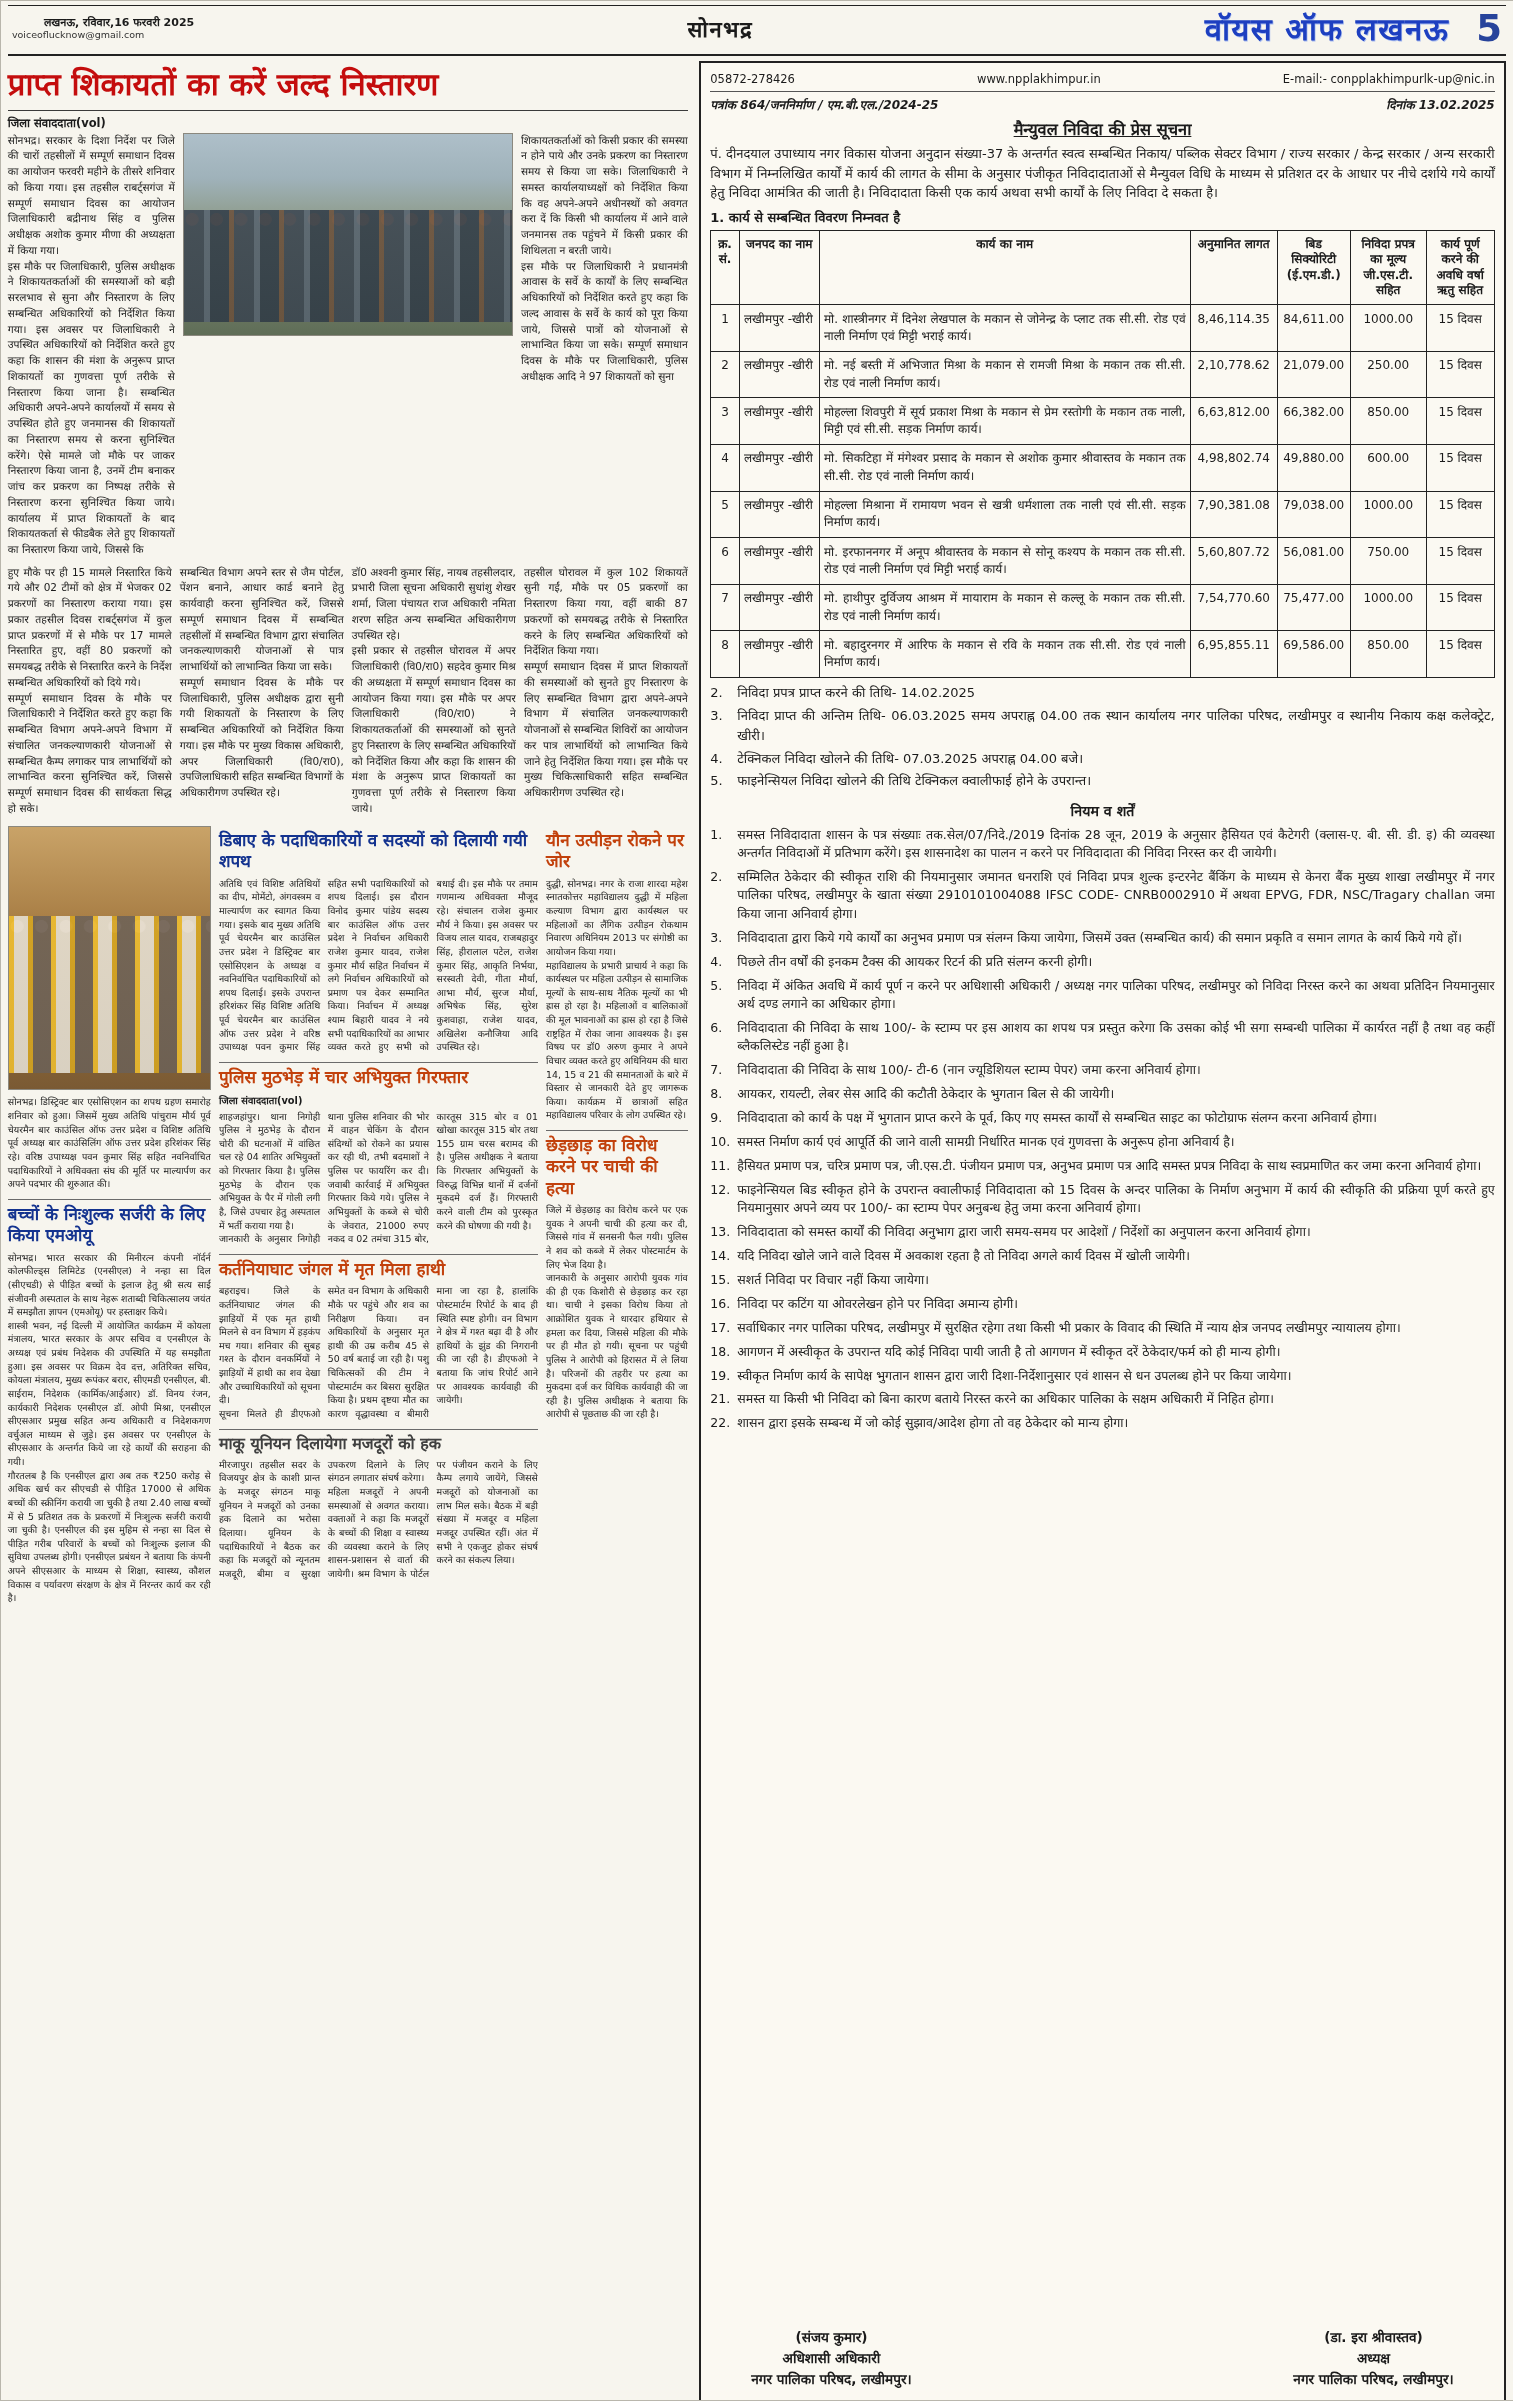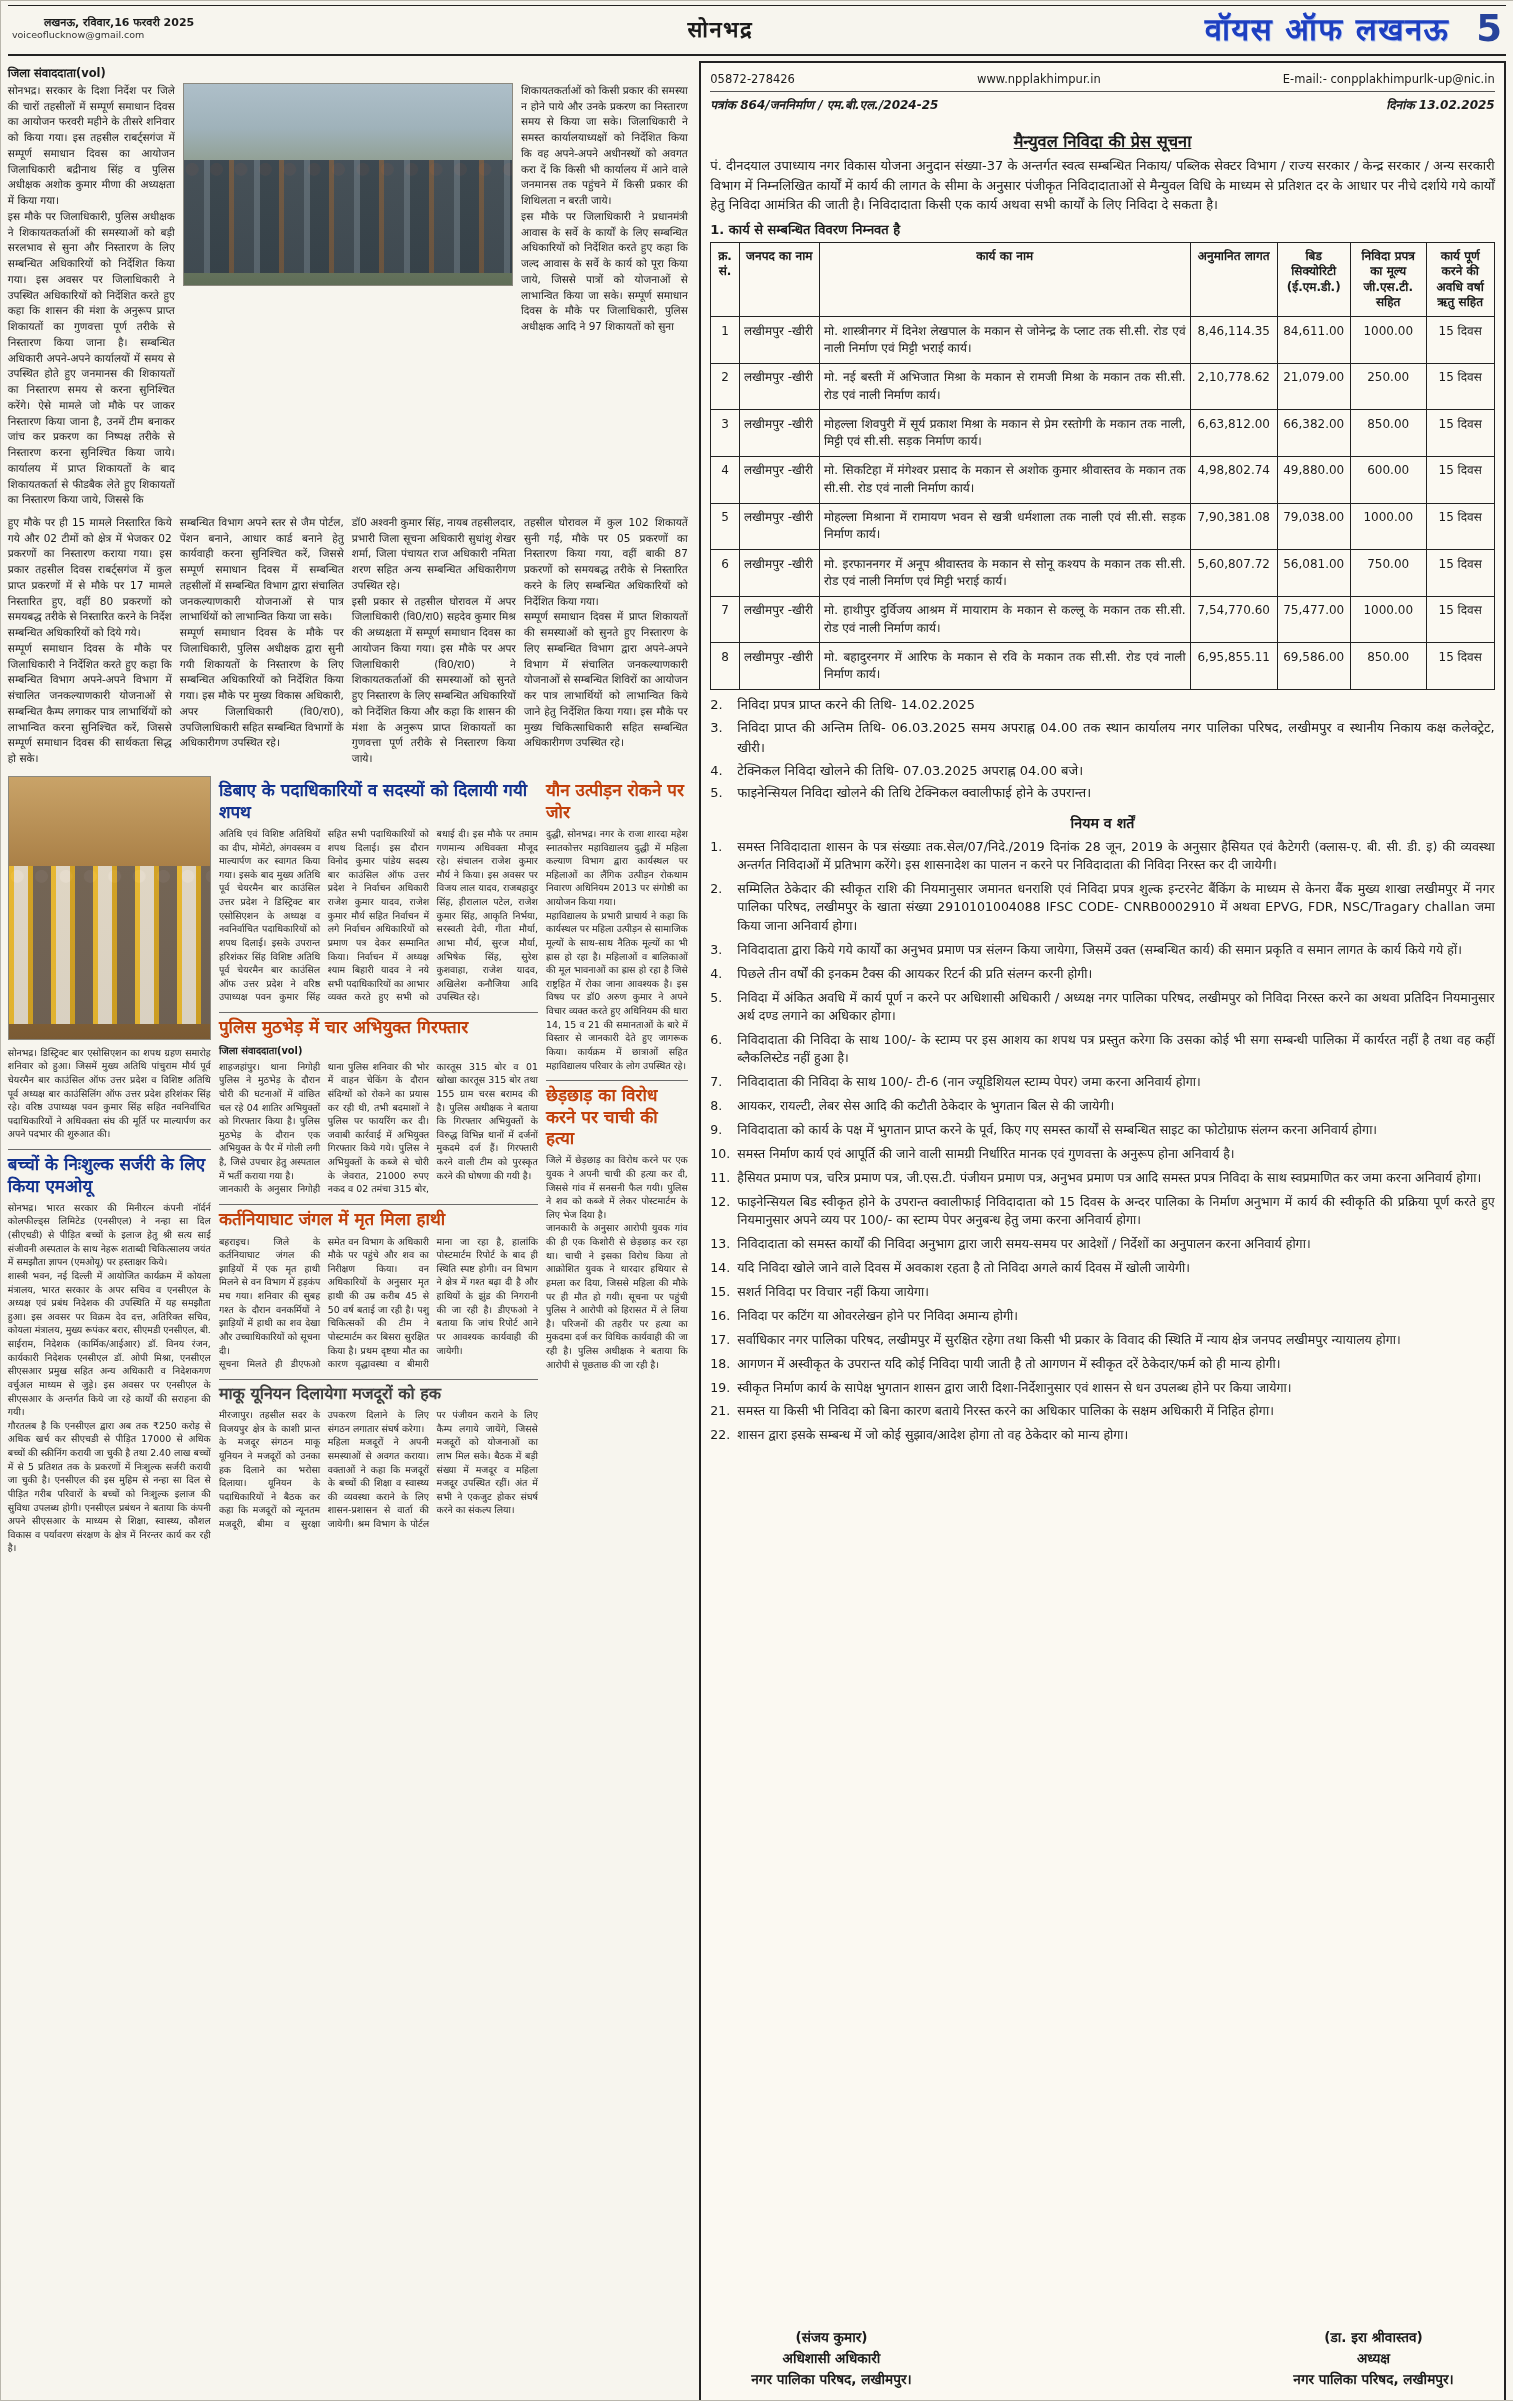--- a/index.html
+++ b/index.html
@@ -57,21 +57,21 @@
   .h-red { color:#c2410c; font-size:17px; font-weight:bold; line-height:1.25; padding-bottom:4.1px; }
   .h-navy { color:#404040; font-size:16px; font-weight:bold; line-height:1.25; padding-bottom:4.1px; }
   .cols3 { column-count:3; column-gap:7.5px; }
   .byline-sm { font-weight:bold; font-size:9.8px; padding:1.4px 0 2.7px 0; }
 
   
   .tender { border:2px solid #222; background:#fbf9f2; padding:5.4px 9.5px 9.5px 9.5px; display:flex; flex-direction:column; min-height:2343px; }
   .t-office { text-align:center; font-size:22px; font-weight:bold; color:#17246d; padding:2.7px 0 5.4px 0; border-bottom:1.4px solid #222; }
   .t-contact { display:flex; justify-content:space-between; font-size:11.5px; padding:4.1px 0; border-bottom:1px solid #555; }
   .t-ref { display:flex; justify-content:space-between; font-size:12px; font-weight:bold; padding:4.1px 0 1.4px 0;font-style:italic; }
-  .t-notice-title { text-align:center; font-size:16.3px; font-weight:bold; padding:4.1px 0; text-decoration:underline;margin-top:12px; }
+  .t-notice-title { text-align:center; font-size:16.3px; font-weight:bold; padding:4.1px 0; text-decoration:underline; }
   .t-intro { font-size:13px; line-height:1.5; text-align:justify; }
   .t-item1 { font-size:13px; font-weight:bold; padding:5.4px 0 4.1px 0; }
   table.t-table { width:100%; border-collapse:collapse; font-size:12px; }
   .t-table th, .t-table td { border:1.1px solid #222; padding:5.4px 4.1px; vertical-align:top; }
   .t-table th { text-align:center; line-height:1.3; font-weight:bold; }
   .t-table td { line-height:1.45; }
   .t-table td.num { text-align:center; white-space:nowrap; }
   .t-table td.work { text-align:justify; }
   .col-sn{width:28.5px;} .col-d{width:80px;} .col-c{width:87px;} .col-b{width:73px;} .col-f{width:76px;} .col-p{width:68px;}
   .t-post { margin-top:5.4px; }
@@ -98,20 +98,21 @@
       <div class="m-paper">वॉयस ऑफ लखनऊ</div>
       <div class="m-pageno">5</div>
     </div>
   </div>
 
   <div class="content">
 
     <div class="left-col">
 
       <div>
+        <div class="a1-head">प्राप्त शिकायतों का करें जल्द निस्तारण</div>
         <div class="a1-byline">जिला संवाददाता(vol)</div>
         <div class="a1-top">
           <div class="a1-colA btxt">सोनभद्र। सरकार के दिशा निर्देश पर जिले की चारों तहसीलों में सम्पूर्ण समाधान दिवस का आयोजन फरवरी महीने के तीसरे शनिवार को किया गया। इस तहसील राबर्ट्सगंज में सम्पूर्ण समाधान दिवस का आयोजन जिलाधिकारी बद्रीनाथ सिंह व पुलिस अधीक्षक अशोक कुमार मीणा की अध्यक्षता में किया गया।
 इस मौके पर जिलाधिकारी, पुलिस अधीक्षक ने शिकायतकर्ताओं की समस्याओं को बड़ी सरलभाव से सुना और निस्तारण के लिए सम्बन्धित अधिकारियों को निर्देशित किया गया। इस अवसर पर जिलाधिकारी ने उपस्थित अधिकारियों को निर्देशित करते हुए कहा कि शासन की मंशा के अनुरूप प्राप्त शिकायतों का गुणवत्ता पूर्ण तरीके से निस्तारण किया जाना है। सम्बन्धित अधिकारी अपने-अपने कार्यालयों में समय से उपस्थित होते हुए जनमानस की शिकायतों का निस्तारण समय से करना सुनिश्चित करेंगे। ऐसे मामले जो मौके पर जाकर निस्तारण किया जाना है, उनमें टीम बनाकर जांच कर प्रकरण का निष्पक्ष तरीके से निस्तारण करना सुनिश्चित किया जाये। कार्यालय में प्राप्त शिकायतों के बाद शिकायतकर्ता से फीडबैक लेते हुए शिकायतों का निस्तारण किया जाये, जिससे कि</div>
           <div class="photo photo1">
             <div class="crowd-heads"></div>
             <div class="crowd-bodies"></div>
           </div>
           <div class="a1-colR btxt">शिकायतकर्ताओं को किसी प्रकार की समस्या न होने पाये और उनके प्रकरण का निस्तारण समय से किया जा सके। जिलाधिकारी ने समस्त कार्यालयाध्यक्षों को निर्देशित किया कि वह अपने-अपने अधीनस्थों को अवगत करा दें कि किसी भी कार्यालय में आने वाले जनमानस तक पहुंचने में किसी प्रकार की शिथिलता न बरती जाये।
 इस मौके पर जिलाधिकारी ने प्रधानमंत्री आवास के सर्वे के कार्यों के लिए सम्बन्धित अधिकारियों को निर्देशित करते हुए कहा कि जल्द आवास के सर्वे के कार्य को पूरा किया जाये, जिससे पात्रों को योजनाओं से लाभान्वित किया जा सके। सम्पूर्ण समाधान दिवस के मौके पर जिलाधिकारी, पुलिस अधीक्षक आदि ने 97 शिकायतों को सुना</div>

